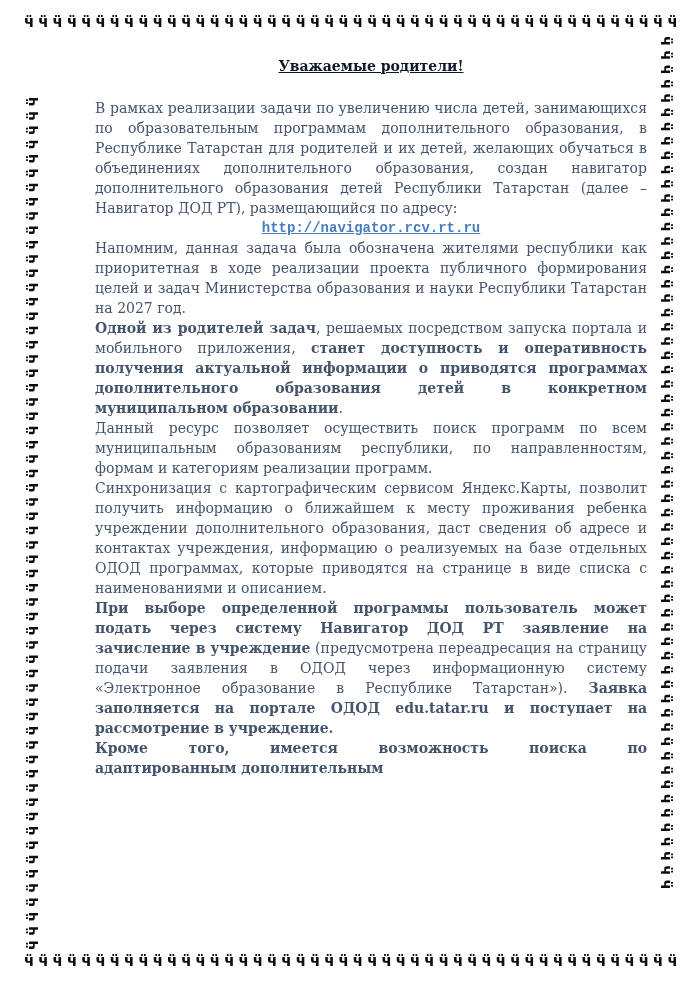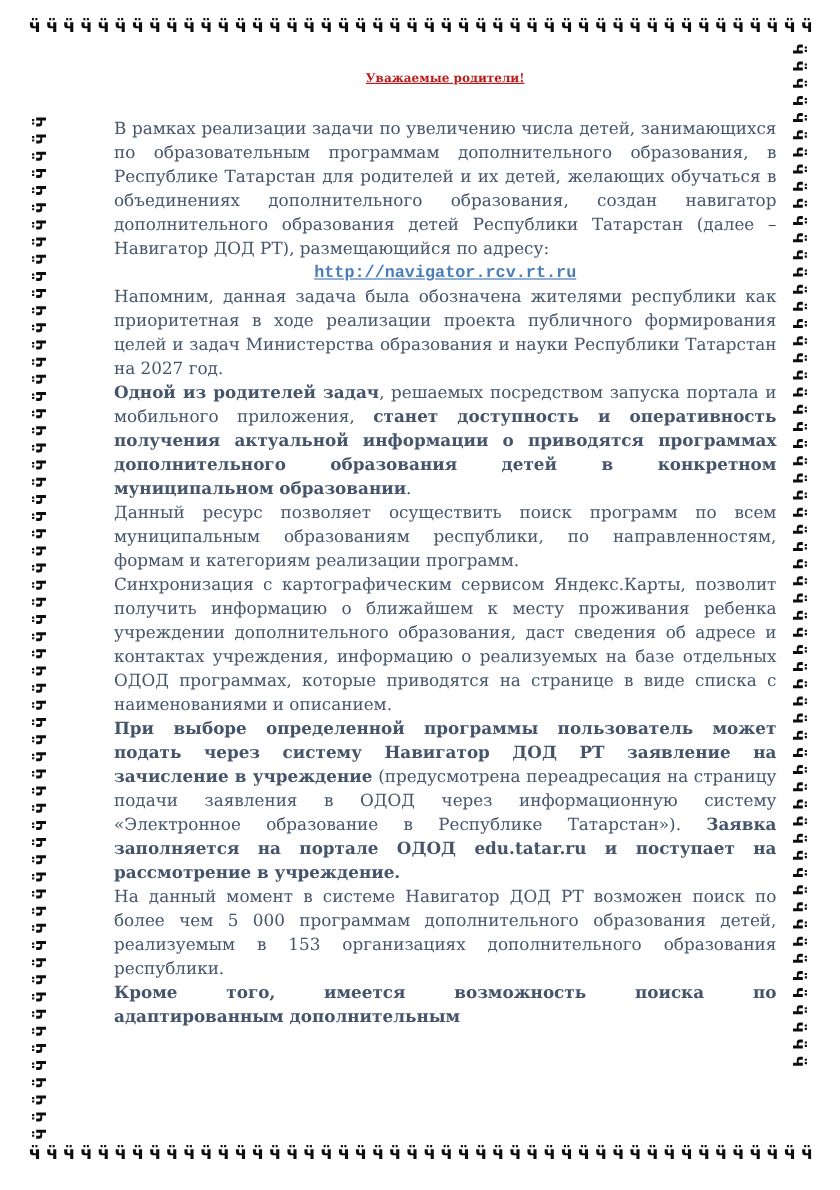--- a/index.html
+++ b/index.html
@@ -39,24 +39,24 @@
     position: absolute;
     left: 95px;
     top: 56px;
     width: 552px;
     color: #44546a;
     font-size: 14px;
     line-height: 20px;
   }
   .doc-title {
     text-align: center;
-    color: #b91c1c;
+    color: #0f172a;
     font-weight: bold;
     text-decoration: underline;
-    font-size: 10px;
+    font-size: 14px;
     margin: 0 0 22px 0;
   }
   .para {
     margin: 0;
     text-align: justify;
   }
   .para .b { font-weight: bold; }
   .para.justify-last { text-align-last: justify; }
   .para.link-line { text-align: center; text-align-last: center; font-family: Liberation Mono, monospace; }
   .para.link-line a {
@@ -78,18 +78,17 @@
   <div class="content">
     <p class="doc-title">Уважаемые родители!</p>
     <div>
         <p class="para"><span>В рамках реализации задачи по увеличению числа детей, занимающихся по образовательным программам дополнительного образования, в Республике Татарстан для родителей и их детей, желающих обучаться в объединениях дополнительного образования, создан навигатор дополнительного образования детей Республики Татарстан (далее – Навигатор ДОД РТ), размещающийся по адресу:</span></p>
         <p class="para link-line"><a href="#">http://navigator.rcv.rt.ru</a></p>
         <p class="para"><span>Напомним, данная задача была обозначена жителями республики как приоритетная в ходе реализации проекта публичного формирования целей и задач Министерства образования и науки Республики Татарстан на 2027 год.</span></p>
         <p class="para"><span class="b">Одной из родителей задач</span><span>, решаемых посредством запуска портала и мобильного приложения, </span><span class="b">станет доступность и оперативность получения актуальной информации о приводятся программах дополнительного образования детей в конкретном муниципальном образовании</span><span>.</span></p>
         <p class="para"><span>Данный ресурс позволяет осуществить поиск программ по всем муниципальным образованиям республики, по направленностям, формам и категориям реализации программ.</span></p>
         <p class="para"><span>Синхронизация с картографическим сервисом Яндекс.Карты, позволит получить информацию о ближайшем к месту проживания ребенка учреждении дополнительного образования, даст сведения об адресе и контактах учреждения, информацию о реализуемых на базе отдельных ОДОД программах, которые приводятся на странице в виде списка с наименованиями и описанием.</span></p>
         <p class="para"><span class="b">При выборе определенной программы пользователь может подать через систему Навигатор ДОД РТ заявление на зачисление в учреждение</span><span> (предусмотрена переадресация на страницу подачи заявления в ОДОД через информационную систему «Электронное образование в Республике Татарстан»). </span><span class="b">Заявка заполняется на портале ОДОД edu.tatar.ru и поступает на рассмотрение в учреждение.</span></p>
-        <p class="para"><span>На данный момент в системе Навигатор ДОД РТ возможен поиск по более чем 5 000 программам дополнительного образования детей, реализуемым в 153 организациях дополнительного образования республики.</span></p>
         <p class="para justify-last"><span class="b">Кроме того, имеется возможность поиска по</span></p>
         <p class="para"><span class="b">адаптированным дополнительным</span></p>
       </div>
   </div>
 </div>
 
 </body></html>

